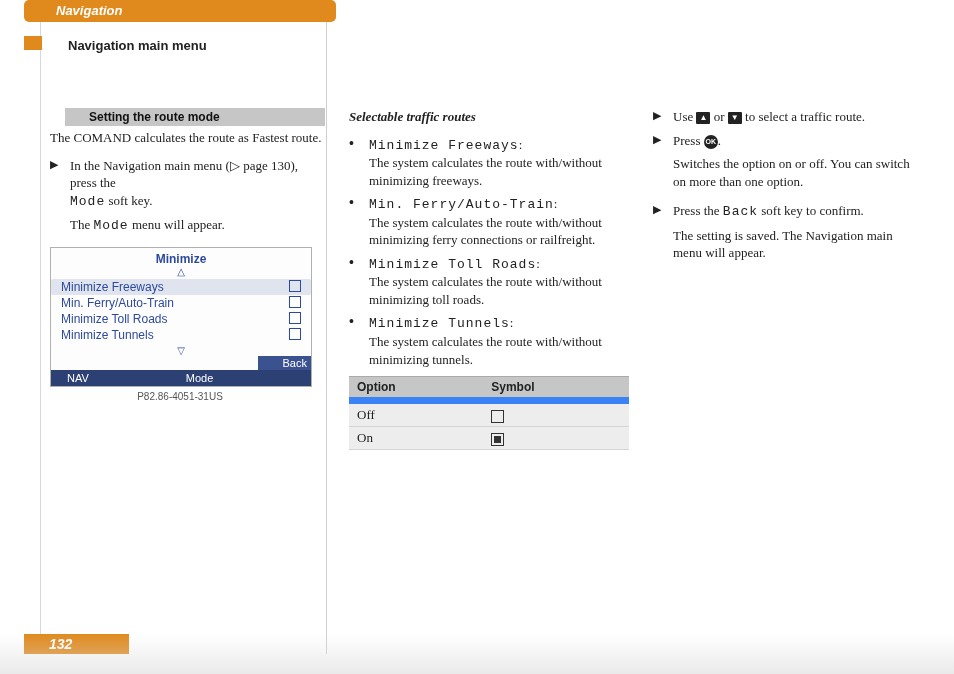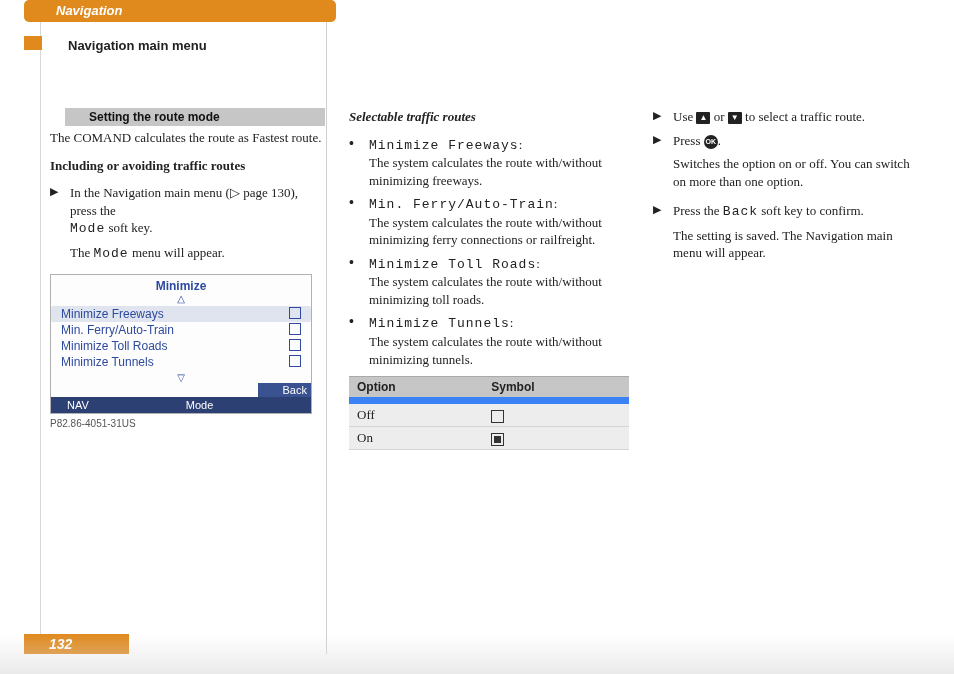--- a/index.html
+++ b/index.html
@@ -140,21 +140,21 @@
     font-size: 11px;
     color: #fff;
     background: #3a5290;
     margin-left: auto;
     width: 45px;
     padding: 1px 4px;
   }
   .figcap {
     font-size: 10px;
     font-family: Arial;
-    text-align: left;
+    text-align: center;
     color: #555;
     width: 260px;
     margin-top: 4px;
   }
 
   
   table.opt {
     border-collapse: collapse;
     width: 100%;
     font-family: Georgia, serif;
@@ -240,21 +240,20 @@
 
   <div class="tab-orange">Navigation</div>
   <div class="orange-chip"></div>
   <div class="tab-sub">Navigation main menu</div>
 
   <div class="content">
 
     <div class="col">
       <div class="section-header">Setting the route mode</div>
       <div class="para">The COMAND calculates the route as Fastest route.</div>
-      <div class="para bold">Including or avoiding traffic routes</div>
 
       <div class="step">
         <div class="mk">▶</div>
         <div class="body">
           <span>In the Navigation main menu (</span><span class="tri">▷</span>
           <span>page 130), press the</span>
           <br>
           <span class="mono">Mode</span><span> soft key.</span>
         </div>
       </div>

